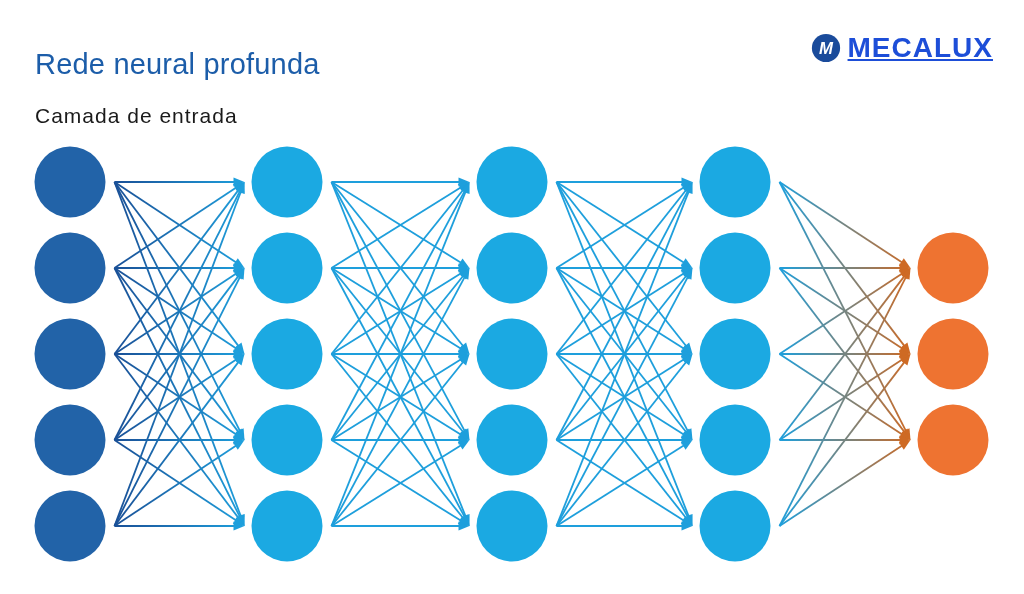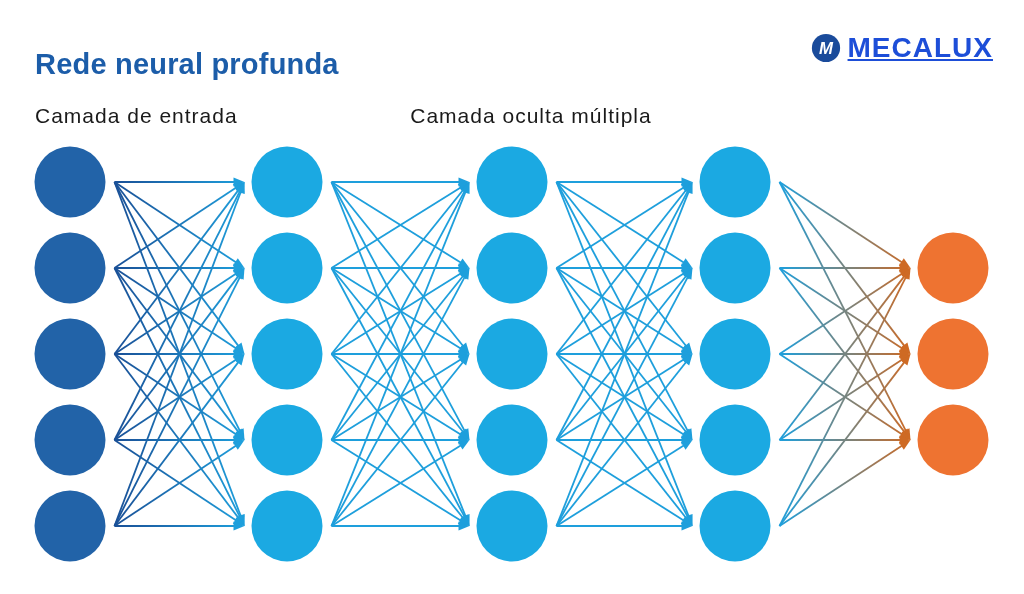--- a/index.html
+++ b/index.html
@@ -12,21 +12,21 @@
     height: 594px;
     background: #ffffff;
     overflow: hidden;
   }
 
   .title {
     position: absolute;
     left: 35px;
     top: 48px;
     font-size: 29px;
-    font-weight: bold;
+    font-weight: normal;
     letter-spacing: 0.2px;
     color: #1C5DA9;
     white-space: nowrap;
   }
 
   .logo {
     position: absolute;
     top: 32px;
     right: 31px;
     display: flex;
@@ -439,15 +439,14 @@
 
   <div class="logo">
     <svg class="logo-mark" width="30" height="30" viewBox="0 0 34 34">
       <circle cx="17" cy="17" r="16" fill="#1A4B9B"></circle>
       <text x="17" y="24" text-anchor="middle" font-size="19" font-weight="bold" font-style="italic" fill="#ffffff" font-family="Liberation Sans, sans-serif">M</text>
     </svg>
     <span class="logo-text">MECALUX</span>
   </div>
 
   <div class="layer-label label-input">Camada de entrada</div>
-  <div class="layer-label label-hidden">Camada oculta múltipla</div>
 
 </div>
 
 </body></html>

